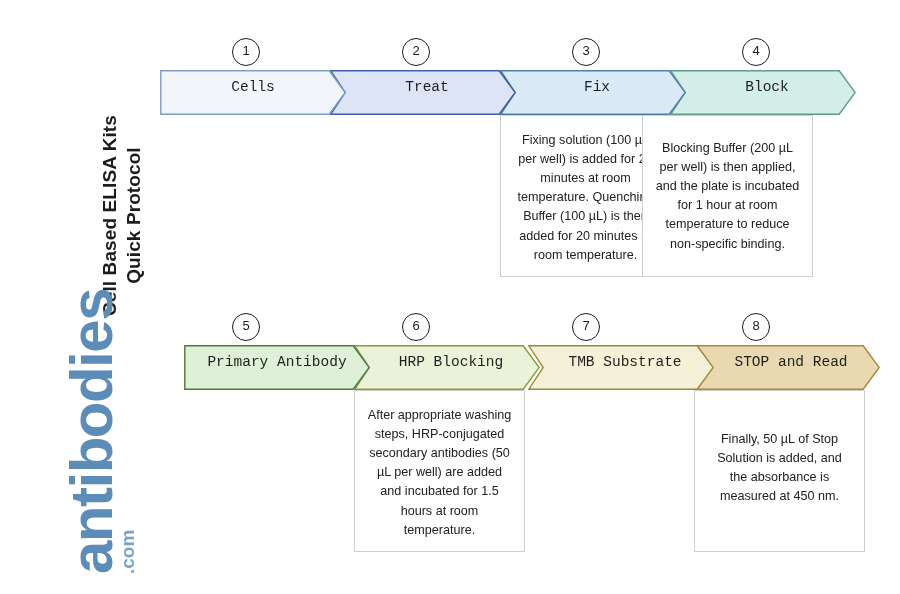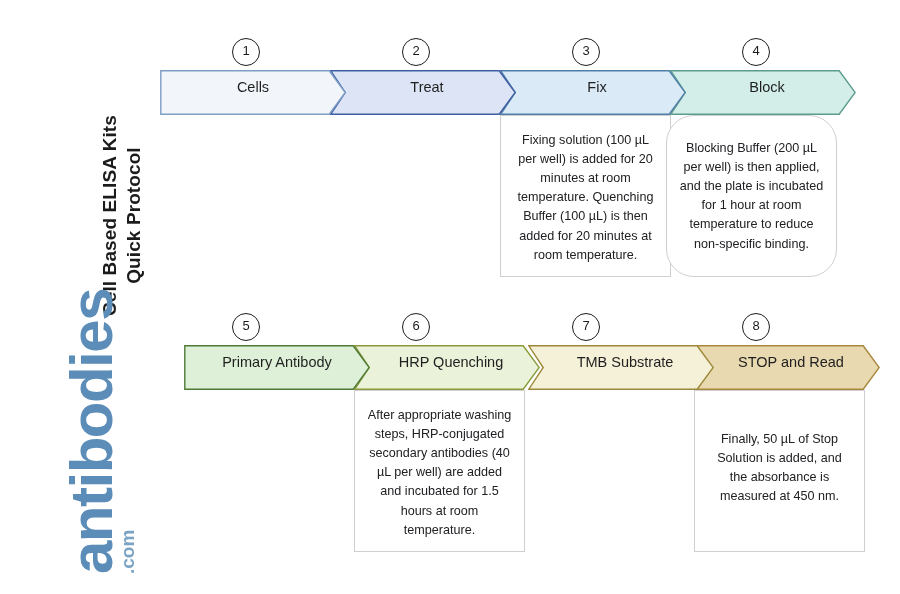--- a/index.html
+++ b/index.html
@@ -77,20 +77,21 @@
     color:#1c1c1c;
   }
 
   .chevrons{position:relative;height:45px;}
   .chev{
     position:absolute;top:0;height:33px;
     display:flex;align-items:center;justify-content:center;
     box-sizing:border-box;
     font-size:14.5px;
     color:#1f1f1f;
+    font-family:Liberation Mono, monospace;
   }
   .chev span{position:relative;z-index:3;display:block;text-align:center;}
 
   .bodies{position:relative;height:162px;}
   .bodycell{
     position:absolute;top:0;height:162px;
     box-sizing:border-box;
     background:#ffffff;
     border:1px solid #cfcfcf;
     display:flex;align-items:flex-start;justify-content:center;
@@ -152,21 +153,21 @@
           <svg width="186" height="45" viewBox="0 0 186 45" style="position: absolute; left: 0px; top: 0px;">
             <path d="M0.8,0.8 L169.2,0.8 L185.2,22.5 L169.2,44.2 L0.8,44.2 L15.2,22.5 Z" fill="#d3eee8" stroke="#5c9c8c" stroke-width="1.4" stroke-linejoin="miter"></path>
           </svg>
           <span style="width: 170px; margin-left: 8px;">Block</span>
         </div>
       </div>
     <div class="bodies">
         <div class="bodycell" style="left: 340px; width: 171px;">
           <p style="margin-top: 0.84px;">Fixing solution (100 µL per well) is added for 20 minutes at room temperature. Quenching Buffer (100 µL) is then added for 20 minutes at room temperature.</p>
         </div>
-        <div class="bodycell" style="left: 506px; width: 171px; border-radius: 28px;">
+        <div class="bodycell" style="left: 482px; width: 171px;">
           <p style="margin-top: 8.82px;">Blocking Buffer (200 µL per well) is then applied, and the plate is incubated for 1 hour at room temperature to reduce non-specific binding.</p>
         </div>
       </div>
   </div>
 
   <div class="badges r2">
       <div class="badge" style="left: 72px;">5</div>
       <div class="badge" style="left: 242px;">6</div>
       <div class="badge" style="left: 412px;">7</div>
       <div class="badge" style="left: 582px;">8</div>
@@ -177,38 +178,38 @@
         <div class="chev" style="left: 0px; width: 186px; z-index: 10;">
           <svg width="186" height="45" viewBox="0 0 186 45" style="position: absolute; left: 0px; top: 0px;">
             <path d="M0.8,0.8 L169.2,0.8 L185.2,22.5 L169.2,44.2 L0.8,44.2 Z" fill="#dff0d8" stroke="#4f7a35" stroke-width="1.4" stroke-linejoin="miter"></path>
           </svg>
           <span style="width: 170px; margin-left: 0px;">Primary Antibody</span>
         </div>
         <div class="chev" style="left: 170px; width: 186px; z-index: 9;">
           <svg width="186" height="45" viewBox="0 0 186 45" style="position: absolute; left: 0px; top: 0px;">
             <path d="M0.8,0.8 L169.2,0.8 L185.2,22.5 L169.2,44.2 L0.8,44.2 L15.2,22.5 Z" fill="#eaf2da" stroke="#8a9a3a" stroke-width="1.4" stroke-linejoin="miter"></path>
           </svg>
-          <span style="width: 170px; margin-left: 8px;">HRP Quenching</span>
+          <span style="width: 170px; margin-left: 8px;">HRP Blocking</span>
         </div>
         <div class="chev" style="left: 344px; width: 186px; z-index: 8;">
           <svg width="186" height="45" viewBox="0 0 186 45" style="position: absolute; left: 0px; top: 0px;">
             <path d="M0.8,0.8 L169.2,0.8 L185.2,22.5 L169.2,44.2 L0.8,44.2 L15.2,22.5 Z" fill="#f5f0d8" stroke="#9c8838" stroke-width="1.4" stroke-linejoin="miter"></path>
           </svg>
           <span style="width: 170px; margin-left: 8px;">TMB Substrate</span>
         </div>
         <div class="chev" style="left: 510px; width: 186px; z-index: 7;">
           <svg width="186" height="45" viewBox="0 0 186 45" style="position: absolute; left: 0px; top: 0px;">
             <path d="M0.8,0.8 L169.2,0.8 L185.2,22.5 L169.2,44.2 L0.8,44.2 L15.2,22.5 Z" fill="#e9d9b0" stroke="#a8873c" stroke-width="1.4" stroke-linejoin="miter"></path>
           </svg>
           <span style="width: 170px; margin-left: 8px;">STOP and Read</span>
         </div>
       </div>
     <div class="bodies">
         <div class="bodycell" style="left: 170px; width: 171px;">
-          <p style="margin-top: 0.84px;">After appropriate washing steps, HRP-conjugated secondary antibodies (40 µL per well) are added and incubated for 1.5 hours at room temperature.</p>
+          <p style="margin-top: 0.84px;">After appropriate washing steps, HRP-conjugated secondary antibodies (50 µL per well) are added and incubated for 1.5 hours at room temperature.</p>
         </div>
         <div class="bodycell" style="left: 510px; width: 171px;">
           <p style="margin-top: 24.78px;">Finally, 50 µL of Stop Solution is added, and the absorbance is measured at 450 nm.</p>
         </div>
       </div>
   </div>
 
 </div>
 
 </body></html>

